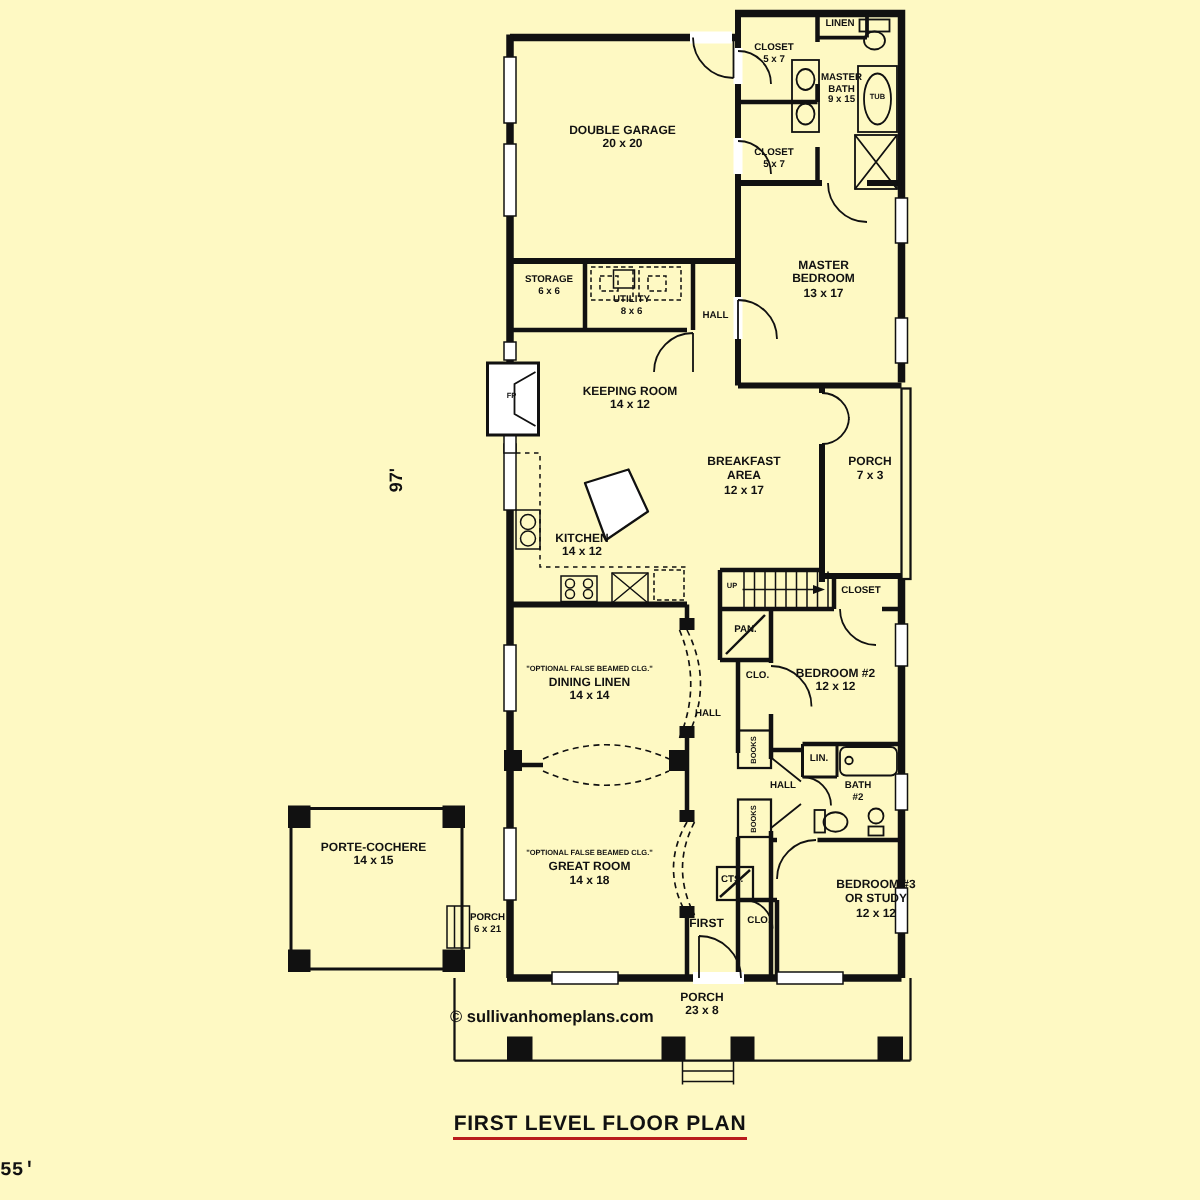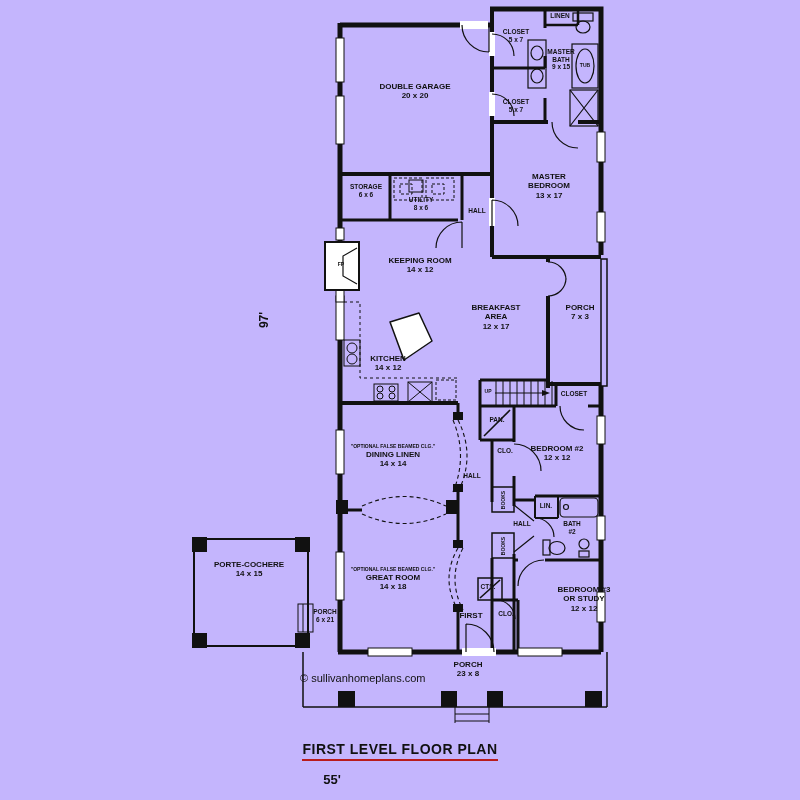--- a/index.html
+++ b/index.html
@@ -1,33 +1,33 @@
 <!DOCTYPE html>
 <html><head>
 <meta charset="utf-8">
 <style>
   html,body{margin:0;padding:0;background:#fff;}
-  #stage{position:relative;width:800px;height:800px;background:#c4b5fd;overflow:hidden;
+  #stage{position:relative;width:800px;height:800px;background:#fef9c3;overflow:hidden;
          font-family:"Liberation Sans",sans-serif;color:#111;}
   #plan-svg{position:absolute;left:0;top:0;}
   .lbl{position:absolute;transform:translate(-50%,0);text-align:center;font-weight:bold;
        font-size:8px;line-height:1.18;white-space:nowrap;color:#111;}
   .lbl.small{font-size:6.5px;}
   .lbl.tiny{font-size:5px;}
   .lbl.note div.note{font-size:5px;letter-spacing:0;}
   .vert{position:absolute;transform:translate(-50%,-50%) rotate(-90deg);font-weight:bold;
         font-size:5px;white-space:nowrap;color:#111;}
   .dim-v{position:absolute;transform:translate(-50%,-50%) rotate(-90deg);font-weight:bold;
         font-size:12px;white-space:nowrap;color:#111;}
-  #copyright{position:absolute;left:300px;top:672px;font-weight:normal;font-size:11px;color:#111;}
+  #copyright{position:absolute;left:300px;top:672px;font-weight:bold;font-size:11px;color:#111;}
   #title-wrap{position:absolute;left:0;top:740px;width:800px;text-align:center;}
   #plan-title{display:inline-block;font-weight:bold;font-size:14px;letter-spacing:.5px;
         border-bottom:2px solid #b91c1c;padding-bottom:2px;color:#111;}
-  #width-dim{position:absolute;left:0;top:772px;width:664px;text-align:center;
-        font-weight:bold;font-size:13px;color:#111;}
+  #width-dim{position:absolute;left:0;top:772px;width:664px;
+        font-weight:bold;font-size:13px;color:#111;font-family:Liberation Mono, monospace;}
   .fp-lbl{font-size:4.5px;}
 </style>
 </head>
 <body>
 
 <div id="stage">
 
 <svg id="plan-svg" width="800" height="800" viewBox="0 0 800 800">
 
   <g stroke="#111" fill="none">

